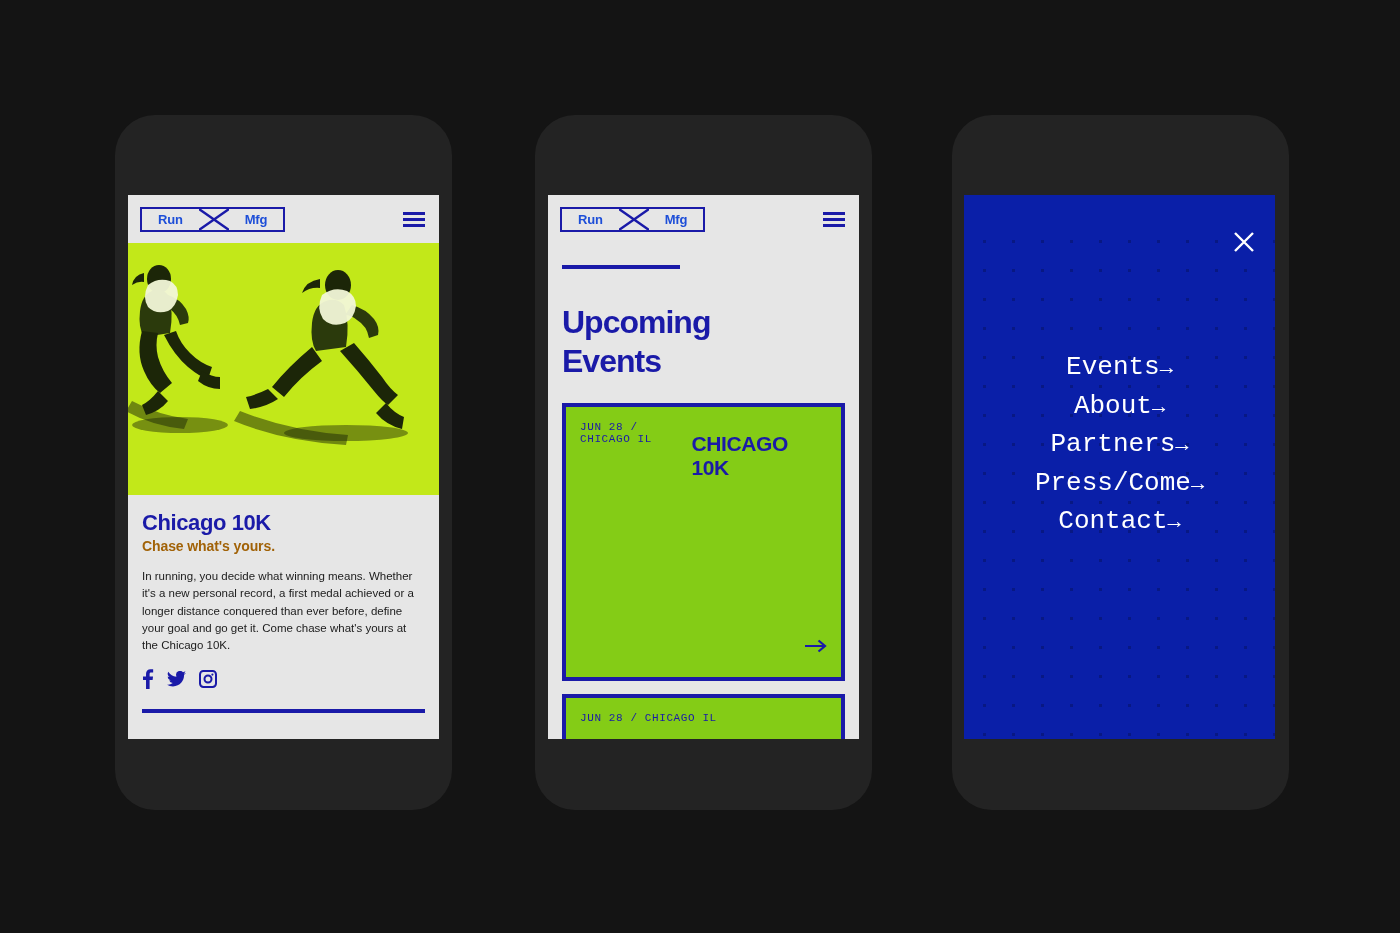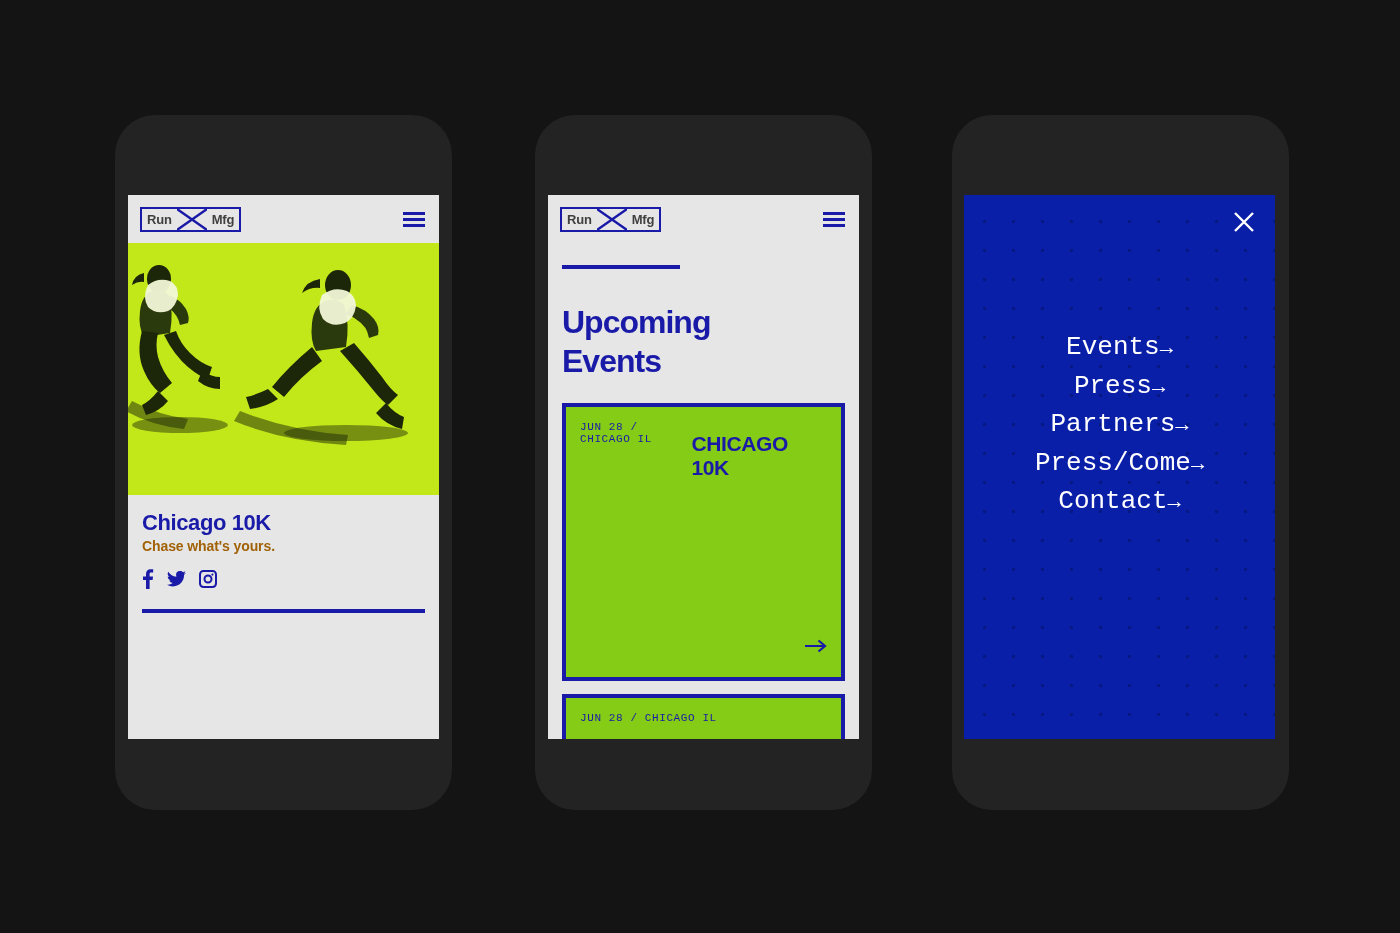--- a/index.html
+++ b/index.html
@@ -37,22 +37,22 @@
     background:#e6e6e6;
   }
   .logo {
     display:flex; align-items:center;
     border:2px solid #1a1aa8;
     height:25px;
     position:relative;
     background:#e6e6e6;
   }
   .logo-word {
-    font-size:13px; font-weight:bold; color:#404040;
-    padding:0 5px; letter-spacing:-0.2px;
+    font-size:13px; font-weight:bold; color:#1d4ed8;
+    padding:0 16px; letter-spacing:-0.2px;
     line-height:21px;
   }
   .logo-x { width:30px; height:21px; position:relative; }
   .logo-x svg { display:block; }
 
   .hamburger { width:22px; display:flex; flex-direction:column; gap:3px; cursor:pointer; }
   .hamburger i { display:block; height:3px; background:#1a1aa8; border-radius:0; }
 
   
   .hero {
@@ -109,20 +109,21 @@
   .card-arrow { margin-top:auto; color:#1a1aa8; }
 
   
   .menu-screen {
     position:relative;
     width:100%; height:100%;
     background-color:#0a1fa8;
     background-image:radial-gradient(circle, rgba(0,0,0,0.22) 1.7px, transparent 1.8px);
     background-size:29px 29px;
     background-position:6px 12px;
+    margin-top:20px;
   }
   .menu-close {
     position:absolute; right:20px; top:16px;
     width:22px; height:22px; cursor:pointer;
   }
   .menu-list {
     position:absolute; left:0; right:0; top:138px;
     display:flex; flex-direction:column; align-items:center; gap:10px;
   }
   .menu-item {
@@ -196,20 +197,21 @@
         </g>
         <g fill="#f2f7d8" opacity="0.95">
           <path d="M194 52 q12 -9 25 -4 q9 5 9 15 q-2 13 -11 17 q-13 5 -22 -4 q-7 -11 -1 -24 z"></path>
         </g>
       </svg>
     </div>
 
     <div class="article">
       <h1>Chicago 10K</h1>
       <h2>Chase what's yours.</h2>
+      <p>In running, you decide what winning means. Whether it's a new personal record, a first medal achieved or a longer distance conquered than ever before, define your goal and go get it. Come chase what's yours at the Chicago 10K.</p>
 
       <div class="socials">
         <span>
           <svg width="12" height="20" viewBox="0 0 12 20">
             <path d="M7.6 20V10.9h3l.45-3.5H7.6V5.17c0-1.01.28-1.7 1.73-1.7h1.84V.34C10.85.25 9.76.16 8.49.16 5.83.16 4.02 1.79 4.02 4.78v2.6H1v3.5h3.02V20z" fill="#1a1aa8"></path>
           </svg>
         </span>
         <span>
           <svg width="19" height="16" viewBox="0 0 19 16">
             <path d="M19 1.9c-.7.31-1.45.52-2.24.62a3.9 3.9 0 0 0 1.71-2.15c-.75.45-1.59.77-2.48.95A3.89 3.89 0 0 0 9.25 4.87c0 .3.03.6.1.89A11.05 11.05 0 0 1 1.32.71a3.9 3.9 0 0 0 1.2 5.19 3.86 3.86 0 0 1-1.76-.49v.05a3.9 3.9 0 0 0 3.12 3.81c-.33.1-.68.14-1.03.14-.25 0-.5-.02-.73-.07a3.9 3.9 0 0 0 3.63 2.7A7.8 7.8 0 0 1 0 13.7a11.02 11.02 0 0 0 5.97 1.75c7.17 0 11.09-5.94 11.09-11.08l-.01-.5A7.9 7.9 0 0 0 19 1.9z" fill="#1a1aa8"></path>
@@ -279,21 +281,21 @@
         <svg width="22" height="22" viewBox="0 0 22 22">
           <path d="M2 2 L20 20 M20 2 L2 20" stroke="#ffffff" stroke-width="2.4" fill="none"></path>
         </svg>
       </div>
 
       <div class="menu-list">
         <div class="menu-item">
           <span>Events</span><span class="arw">→</span>
         </div>
         <div class="menu-item">
-          <span>Press</span><span class="arw">→</span>
+          <span>About</span><span class="arw">→</span>
         </div>
         <div class="menu-item">
           <span>Partners</span><span class="arw">→</span>
         </div>
         <div class="menu-item">
           <span>Press/Come</span><span class="arw">→</span>
         </div>
         <div class="menu-item">
           <span>Contact</span><span class="arw">→</span>
         </div>

